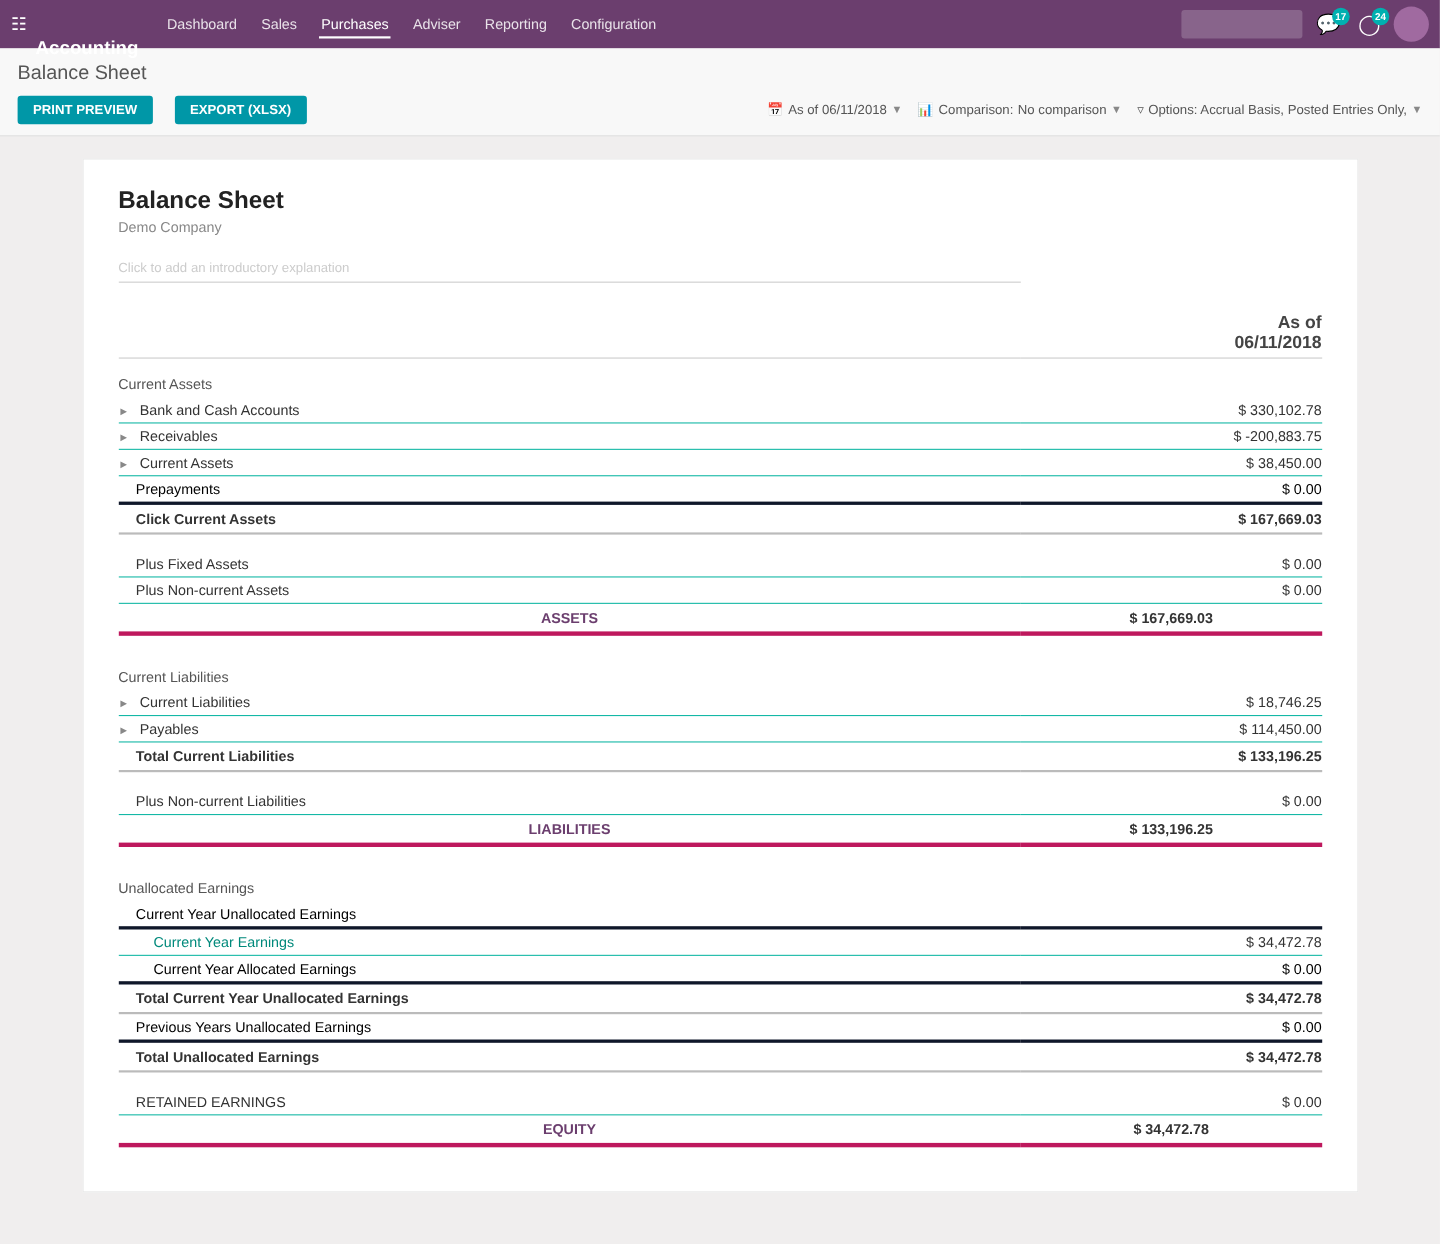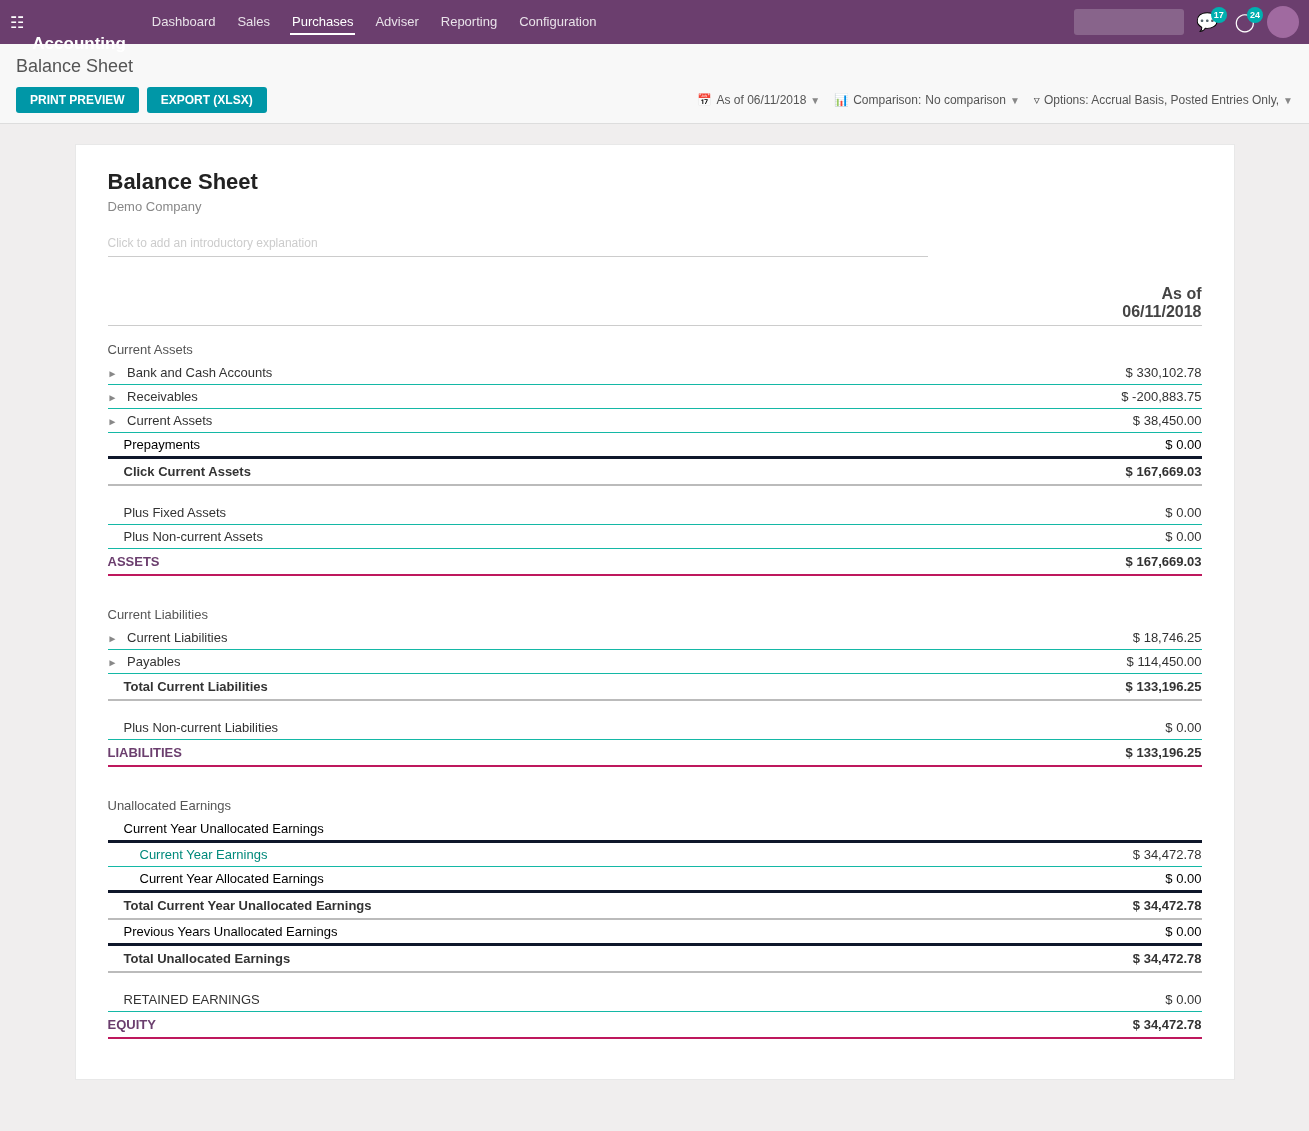--- a/index.html
+++ b/index.html
@@ -101,21 +101,21 @@
       border-bottom: 1px solid #ddd;
     }
     .subheader .page-title {
       font-size: 18px;
       color: #555;
       margin-bottom: 10px;
     }
     .subheader .toolbar {
       display: flex;
       align-items: center;
-      gap: 8px;
+      gap: 20px;
       padding-bottom: 10px;
     }
     .btn-print {
       background: #0097a7;
       color: #fff;
       border: none;
       border-radius: 3px;
       padding: 6px 14px;
       cursor: pointer;
       font-size: 12px;
@@ -228,21 +228,22 @@
       border-bottom: 3px solid #0f172a;
       font-size: 13px;
       color: #000000;
     }
     .spacer-row td { height: 16px; }
     .grand-total-row td {
       font-weight: bold;
       font-size: 13px;
       color: #6b3e6e;
       padding: 5px 0;
-      border-bottom: 2px solid #be185d;
+      border-bottom: 4px solid #be185d;
+      text-align: center;
     }
     .value-cell { text-align: right; color: #333; }
     .teal-link { color: #00897b; }
     .total-row .value-cell, .grand-total-row .value-cell { color: #333; }
   </style>
 </head>
 <body>
 
 <div class="topnav">
   <span class="grid-icon">☷</span>

